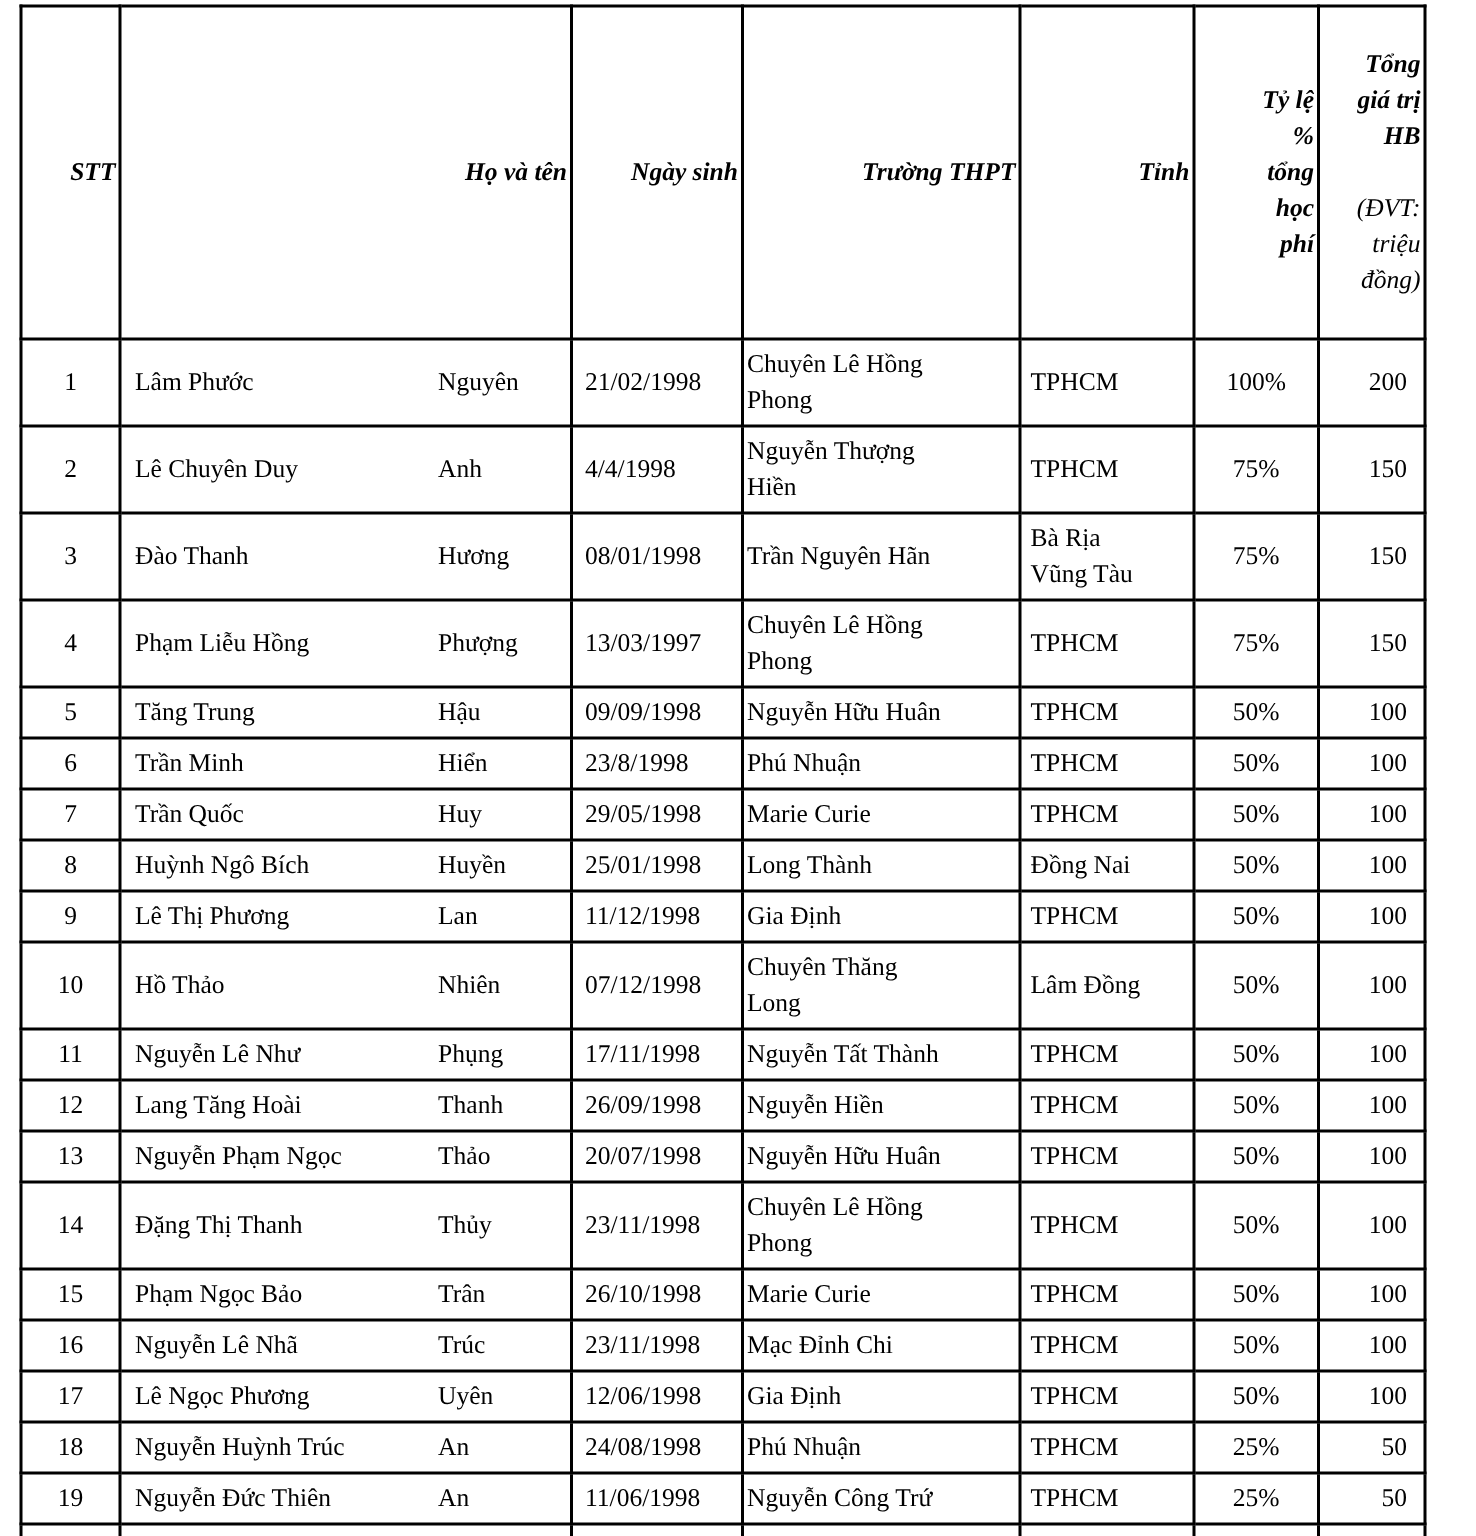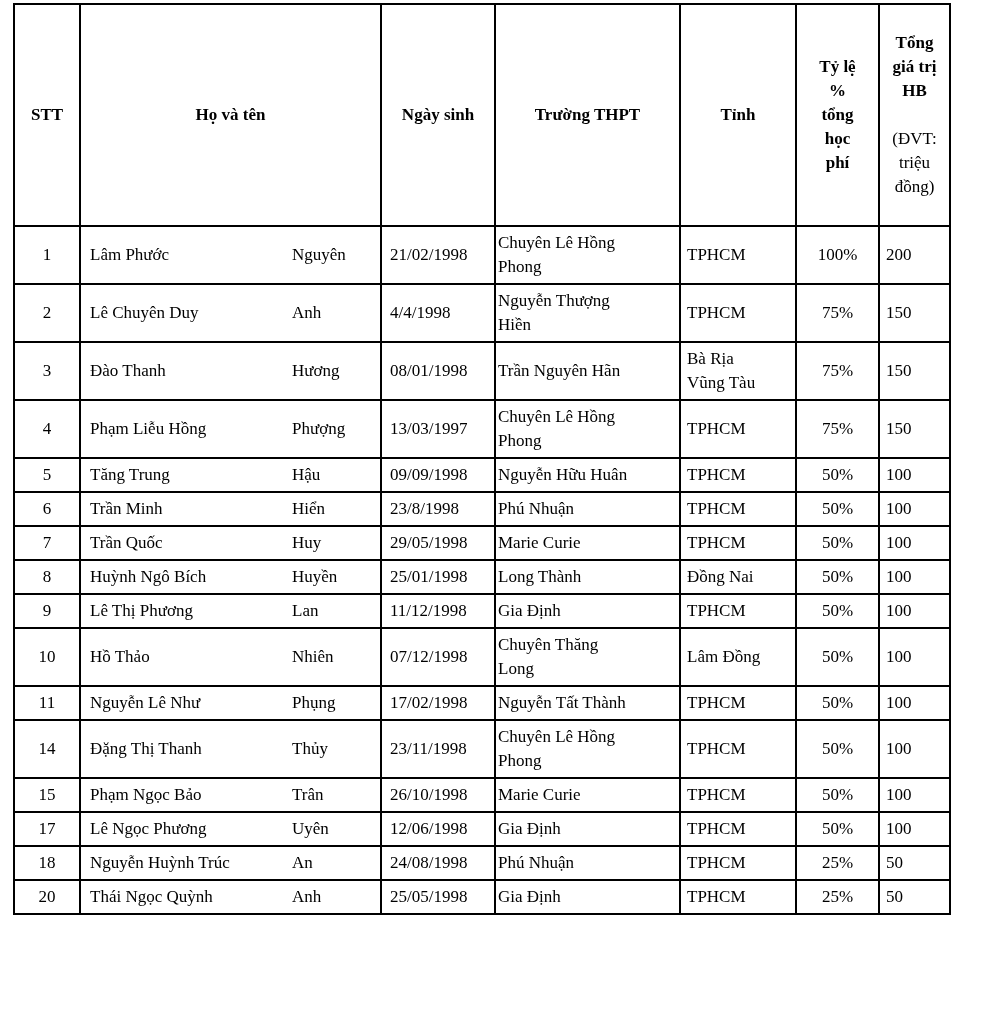--- a/index.html
+++ b/index.html
@@ -36,35 +36,36 @@
     border: 2px solid #000000;
     font-size: 17px;
     line-height: 24px;
     white-space: pre-line;
     vertical-align: middle;
     padding: 4px 6px;
     overflow: hidden;
   }
   thead th {
     font-weight: bold;
-    text-align: center;
+    text-align: right;
     padding: 2px 2px;
     height: 138px;
+    font-style: italic;
   }
   thead .th-total-sub { font-weight: normal; }
 
   tbody td { height: 24px; }
 
   .td-stt      { text-align: center; }
   .td-name     { text-align: left; padding-left: 9px; border-radius: 25px; }
   .td-dob      { text-align: left; padding-left: 8px; margin-left: 48px; }
   .td-school   { text-align: left; padding-left: 2px; }
   .td-province { text-align: left; }
   .td-percent  { text-align: center; }
-  .td-total    { text-align: left; padding-right: 11px; border-radius: 18px; }
+  .td-total    { text-align: right; padding-right: 11px; border-radius: 18px; }
 
   .name-wrap  { display: flex; align-items: center; }
   .name-last  { flex: none; width: 202px; }
   .name-first { flex: 1; }
 </style>
 </head>
 <body>
 
 <div class="page">
   <table class="scholarship">
@@ -191,22 +192,40 @@
           <td class="td-dob">07/12/1998</td>
           <td class="td-school">Chuyên Thăng
 Long</td>
           <td class="td-province">Lâm Đồng</td>
           <td class="td-percent">50%</td>
           <td class="td-total">100</td>
         </tr>
         <tr>
           <td class="td-stt">11</td>
           <td class="td-name"><div class="name-wrap"><span class="name-last">Nguyễn Lê Như</span><span class="name-first">Phụng</span></div></td>
-          <td class="td-dob">17/02/1998</td>
+          <td class="td-dob">17/11/1998</td>
           <td class="td-school">Nguyễn Tất Thành</td>
+          <td class="td-province">TPHCM</td>
+          <td class="td-percent">50%</td>
+          <td class="td-total">100</td>
+        </tr>
+        <tr>
+          <td class="td-stt">12</td>
+          <td class="td-name"><div class="name-wrap"><span class="name-last">Lang Tăng Hoài</span><span class="name-first">Thanh</span></div></td>
+          <td class="td-dob">26/09/1998</td>
+          <td class="td-school">Nguyễn Hiền</td>
+          <td class="td-province">TPHCM</td>
+          <td class="td-percent">50%</td>
+          <td class="td-total">100</td>
+        </tr>
+        <tr>
+          <td class="td-stt">13</td>
+          <td class="td-name"><div class="name-wrap"><span class="name-last">Nguyễn Phạm Ngọc</span><span class="name-first">Thảo</span></div></td>
+          <td class="td-dob">20/07/1998</td>
+          <td class="td-school">Nguyễn Hữu Huân</td>
           <td class="td-province">TPHCM</td>
           <td class="td-percent">50%</td>
           <td class="td-total">100</td>
         </tr>
         <tr>
           <td class="td-stt">14</td>
           <td class="td-name"><div class="name-wrap"><span class="name-last">Đặng Thị Thanh</span><span class="name-first">Thủy</span></div></td>
           <td class="td-dob">23/11/1998</td>
           <td class="td-school">Chuyên Lê Hồng
 Phong</td>
@@ -217,38 +236,56 @@
         <tr>
           <td class="td-stt">15</td>
           <td class="td-name"><div class="name-wrap"><span class="name-last">Phạm Ngọc Bảo</span><span class="name-first">Trân</span></div></td>
           <td class="td-dob">26/10/1998</td>
           <td class="td-school">Marie Curie</td>
           <td class="td-province">TPHCM</td>
           <td class="td-percent">50%</td>
           <td class="td-total">100</td>
         </tr>
         <tr>
+          <td class="td-stt">16</td>
+          <td class="td-name"><div class="name-wrap"><span class="name-last">Nguyễn Lê Nhã</span><span class="name-first">Trúc</span></div></td>
+          <td class="td-dob">23/11/1998</td>
+          <td class="td-school">Mạc Đỉnh Chi</td>
+          <td class="td-province">TPHCM</td>
+          <td class="td-percent">50%</td>
+          <td class="td-total">100</td>
+        </tr>
+        <tr>
           <td class="td-stt">17</td>
           <td class="td-name"><div class="name-wrap"><span class="name-last">Lê Ngọc Phương</span><span class="name-first">Uyên</span></div></td>
           <td class="td-dob">12/06/1998</td>
           <td class="td-school">Gia Định</td>
           <td class="td-province">TPHCM</td>
           <td class="td-percent">50%</td>
           <td class="td-total">100</td>
         </tr>
         <tr>
           <td class="td-stt">18</td>
           <td class="td-name"><div class="name-wrap"><span class="name-last">Nguyễn Huỳnh Trúc</span><span class="name-first">An</span></div></td>
           <td class="td-dob">24/08/1998</td>
           <td class="td-school">Phú Nhuận</td>
           <td class="td-province">TPHCM</td>
           <td class="td-percent">25%</td>
           <td class="td-total">50</td>
         </tr>
         <tr>
+          <td class="td-stt">19</td>
+          <td class="td-name"><div class="name-wrap"><span class="name-last">Nguyễn Đức Thiên</span><span class="name-first">An</span></div></td>
+          <td class="td-dob">11/06/1998</td>
+          <td class="td-school">Nguyễn Công Trứ</td>
+          <td class="td-province">TPHCM</td>
+          <td class="td-percent">25%</td>
+          <td class="td-total">50</td>
+        </tr>
+        <tr>
           <td class="td-stt">20</td>
           <td class="td-name"><div class="name-wrap"><span class="name-last">Thái Ngọc Quỳnh</span><span class="name-first">Anh</span></div></td>
           <td class="td-dob">25/05/1998</td>
           <td class="td-school">Gia Định</td>
           <td class="td-province">TPHCM</td>
           <td class="td-percent">25%</td>
           <td class="td-total">50</td>
         </tr>
       </tbody>
   </table>

